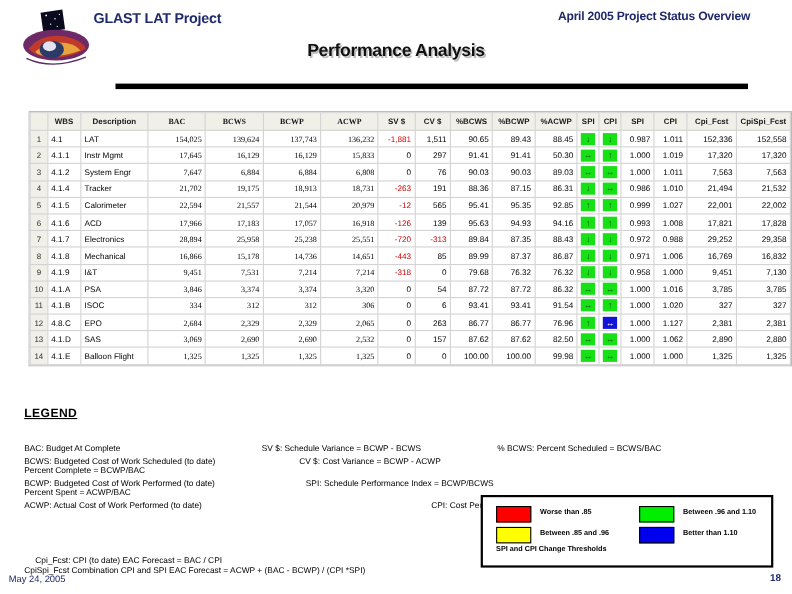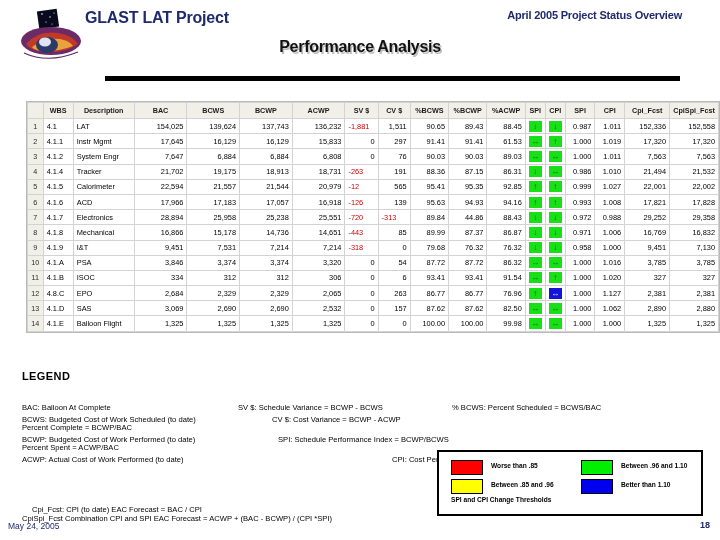--- a/index.html
+++ b/index.html
@@ -6,21 +6,21 @@
   body{
     width:720px;height:540px;
     background:#ffffff;
     font-family:"Liberation Sans", sans-serif;
     overflow:hidden;
     position:relative;
   }
   
   .hdr-left{
     position:absolute;left:85px;top:9px;
-    font-size:16px;font-weight:bold;color:#1f2a6b;
+    font-size:13px;font-weight:bold;color:#1f2a6b;
     letter-spacing:-0.2px;
   }
   .hdr-right{
     position:absolute;right:38px;top:9px;
     font-size:11px;font-weight:bold;color:#1f2a6b;
     letter-spacing:-0.2px;
   }
   .slide-title{
     position:absolute;left:0;right:0;top:38px;
     text-align:center;
@@ -67,40 +67,40 @@
     font-size:7.2px;
     width:16px;
     color:#2b2b2b;
   }
   th.corner{background:#f0efe8;width:16px;}
   td.wbs{text-align:left;width:33px;font-weight:bold;}
   td.desc{text-align:left;width:66px;}
   th.wbs-h{width:33px;}
   th.desc-h{width:66px;text-align:left;padding-left:4px;}
   td.num{text-align:right;}
-  td.neg{text-align:left;color:#d00000;font-weight:bold;}
-  .c-bac,.c-bcws,.c-bcwp,.c-acwp{width:63px;}
+  td.neg{text-align:right;color:#d00000;font-weight:bold;}
+  .c-bac,.c-bcws,.c-bcwp,.c-acwp{width:63px;font-family:Liberation Serif, serif;}
   .c-sv{width:36px;}
   .c-cv{width:36px;}
   .c-pb{width:40px;}
   .c-ind{width:18px;text-align:center;padding:0;}
   .c-spi,.c-cpi{width:32px;}
   .c-fc{width:49px;}
   
   .chip{
     display:inline-block;width:13px;height:11px;line-height:11px;
     font-size:8px;font-weight:bold;text-align:center;
     vertical-align:middle;
   }
   .chip.g{background:#17e017;color:#065c06;}
   .chip.b{background:#1414d8;color:#ffffff;}
   
   .legend-title{
     position:absolute;left:22px;top:370px;
-    font-size:11px;font-weight:bold;letter-spacing:0.4px;color:#000;
+    font-size:11px;font-weight:bold;letter-spacing:0.4px;color:#000;text-decoration:underline;
   }
   .lg{
     position:absolute;font-size:7.6px;color:#000;white-space:nowrap;
   }
   .lgA{left:22px;top:403px;}
   .lgB{left:22px;top:415px;}
   .lgC{left:22px;top:423px;}
   .lgD{left:22px;top:435px;}
   .lgE{left:22px;top:443px;}
   .lgF{left:22px;top:455px;}
@@ -202,21 +202,21 @@
           <td class="wbs">4.1.1</td>
           <td class="desc">Instr Mgmt</td>
           <td class="num c-bac">17,645</td>
           <td class="num c-bcws">16,129</td>
           <td class="num c-bcwp">16,129</td>
           <td class="num c-acwp">15,833</td>
           <td class="num c-sv">0</td>
           <td class="num c-cv">297</td>
           <td class="num c-pb">91.41</td>
           <td class="num c-pb">91.41</td>
-          <td class="num c-pb">61.53</td>
+          <td class="num c-pb">50.30</td>
           <td class="c-ind"><span class="chip g">↔</span></td>
           <td class="c-ind"><span class="chip g">↑</span></td>
           <td class="num c-spi">1.000</td>
           <td class="num c-cpi">1.019</td>
           <td class="num c-fc">17,320</td>
           <td class="num c-fc">17,320</td>
         </tr>
         <tr>
           <td class="rn">3</td>
           <td class="wbs">4.1.2</td>
@@ -301,21 +301,21 @@
           <td class="rn">7</td>
           <td class="wbs">4.1.7</td>
           <td class="desc">Electronics</td>
           <td class="num c-bac">28,894</td>
           <td class="num c-bcws">25,958</td>
           <td class="num c-bcwp">25,238</td>
           <td class="num c-acwp">25,551</td>
           <td class="num c-sv neg">-720</td>
           <td class="num c-cv neg">-313</td>
           <td class="num c-pb">89.84</td>
-          <td class="num c-pb">44.86</td>
+          <td class="num c-pb">87.35</td>
           <td class="num c-pb">88.43</td>
           <td class="c-ind"><span class="chip g">↓</span></td>
           <td class="c-ind"><span class="chip g">↓</span></td>
           <td class="num c-spi">0.972</td>
           <td class="num c-cpi">0.988</td>
           <td class="num c-fc">29,252</td>
           <td class="num c-fc">29,358</td>
         </tr>
         <tr>
           <td class="rn">8</td>
@@ -456,21 +456,21 @@
           <td class="num c-cpi">1.000</td>
           <td class="num c-fc">1,325</td>
           <td class="num c-fc">1,325</td>
         </tr>
       </tbody>
   </table>
 </div>
 
 <div class="legend-title">LEGEND</div>
 
-<div class="lg lgA">BAC:  Balloon At Complete</div>
+<div class="lg lgA">BAC:  Budget At Complete</div>
 <div class="lg lgB">BCWS:  Budgeted Cost of Work Scheduled (to date)</div>
 <div class="lg lgC">Percent Complete = BCWP/BAC</div>
 <div class="lg lgD">BCWP:  Budgeted Cost of Work Performed (to date)</div>
 <div class="lg lgE">Percent Spent = ACWP/BAC</div>
 <div class="lg lgF">ACWP:  Actual Cost of Work Performed (to date)</div>
 
 <div class="lg lgG">SV $:  Schedule Variance = BCWP - BCWS</div>
 <div class="lg lgH">CV $:  Cost Variance = BCWP - ACWP</div>
 <div class="lg lgI">SPI:  Schedule Performance Index = BCWP/BCWS</div>
 <div class="lg lgJ">CPI:  Cost Performance Index = BCWP/ACWP</div>

